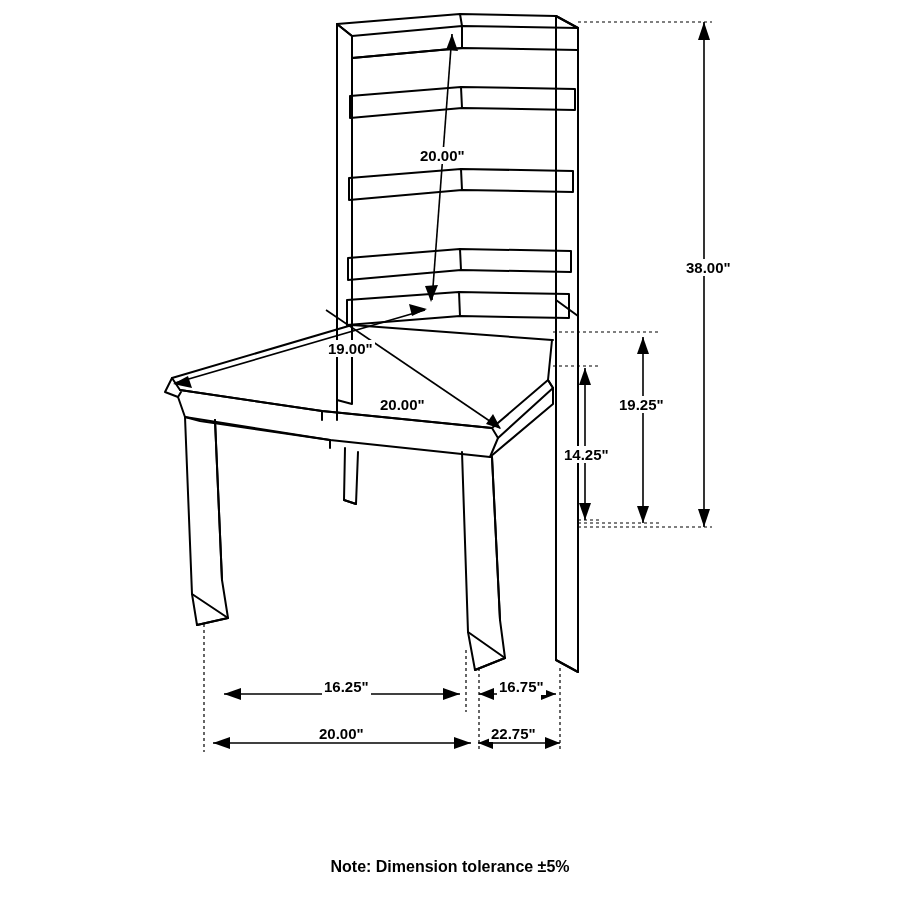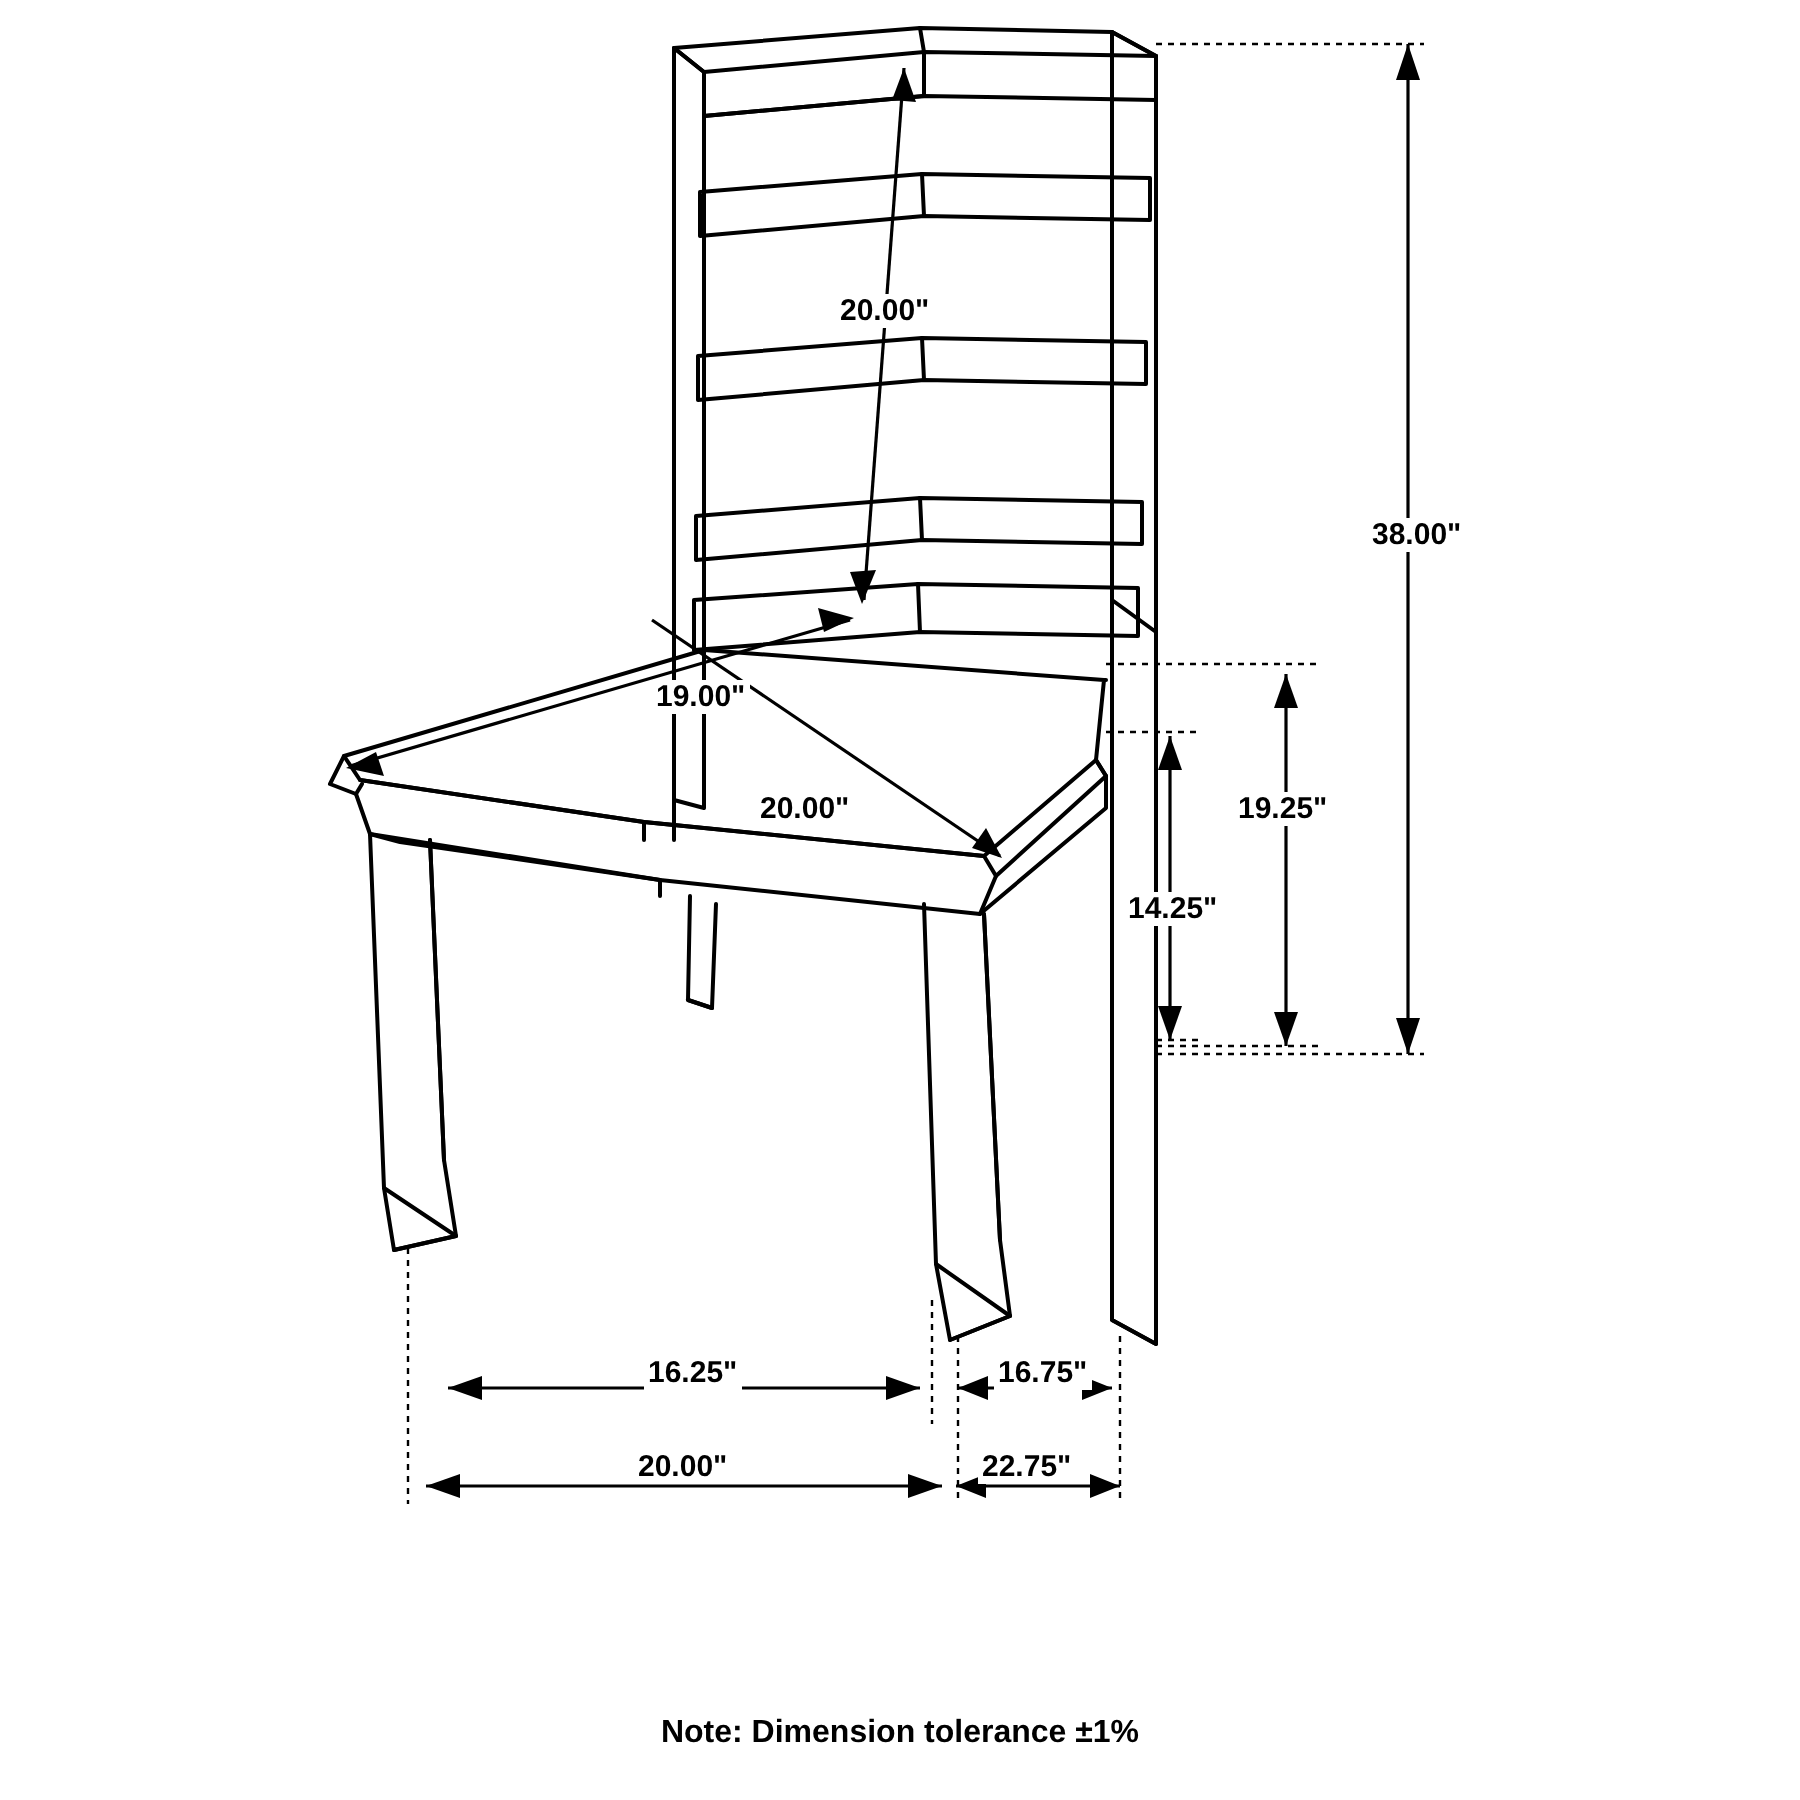--- a/index.html
+++ b/index.html
@@ -184,15 +184,15 @@
   <div class="dim-label" style="left:684px; top:259px;">38.00"</div>
   <div class="dim-label" style="left:326px; top:340px;">19.00"</div>
   <div class="dim-label" style="left:378px; top:396px;">20.00"</div>
   <div class="dim-label" style="left: 617px; top: 396px;">19.25"</div>
   <div class="dim-label" style="left:562px; top:446px;">14.25"</div>
   <div class="dim-label" style="left:322px; top:678px;">16.25"</div>
   <div class="dim-label" style="left:497px; top:678px;">16.75"</div>
   <div class="dim-label" style="left:317px; top:725px;">20.00"</div>
   <div class="dim-label" style="left:489px; top:725px;">22.75"</div>
 
-  <div class="note-text">Note: Dimension tolerance ±1%</div>
+  <div class="note-text">Note: Dimension tolerance ±5%</div>
 
 </div>
 
 </body></html>

